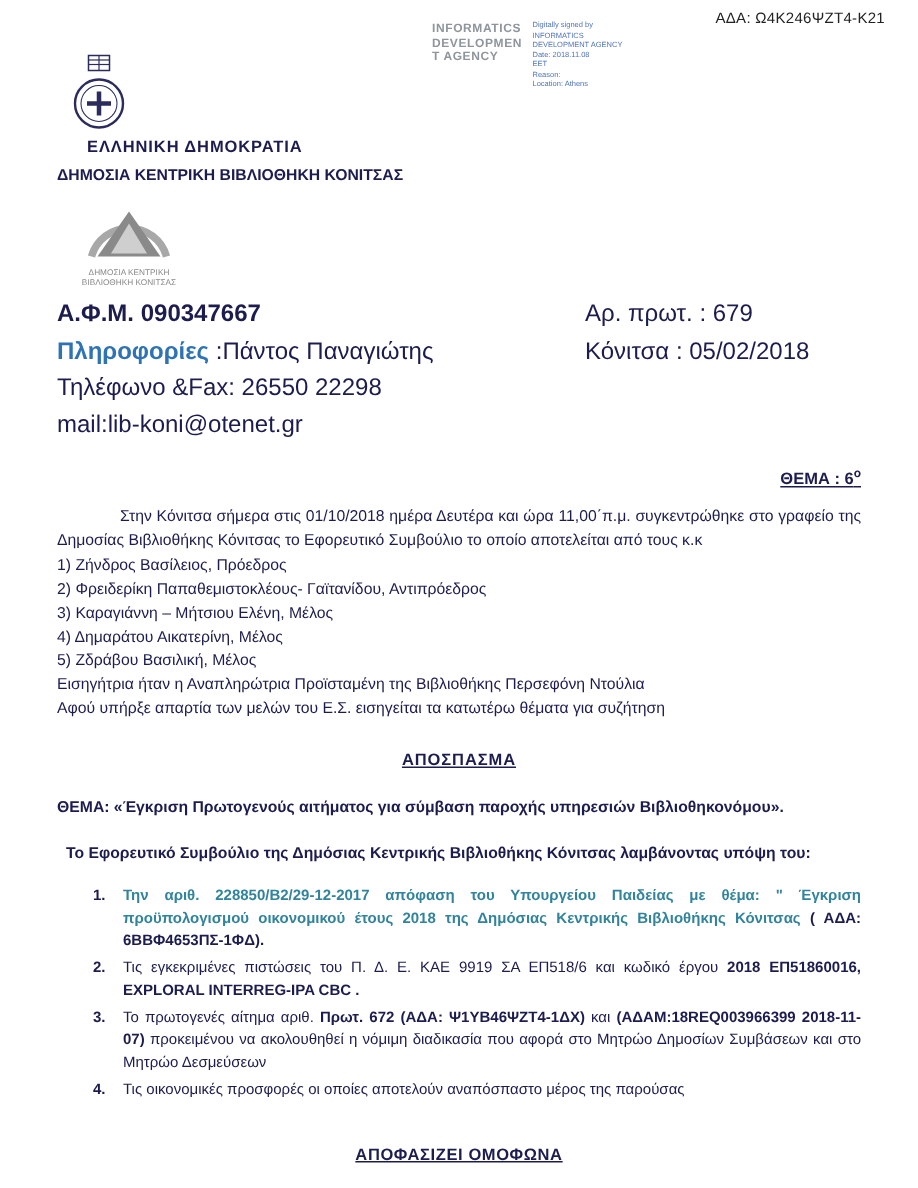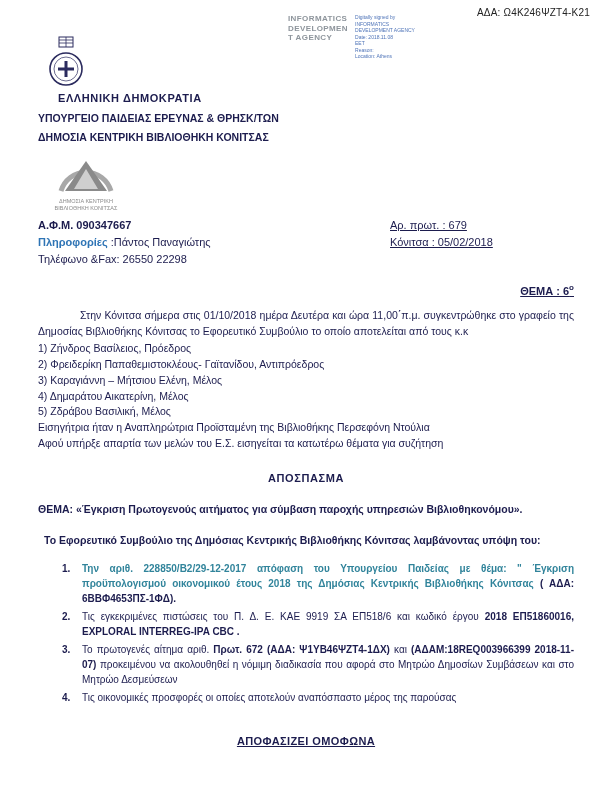--- a/index.html
+++ b/index.html
@@ -18,37 +18,37 @@
 
   .header { margin-top:86px; }
   .republic { margin-left:20px; font-weight:bold; font-size:11px; letter-spacing:.6px; }
   .ministry { font-weight:bold; font-size:10.5px; margin-top:8px; }
   .libname  { font-weight:bold; font-size:10.5px; margin-top:7px; }
 
   .logo-block { margin-top:10px; width:96px; text-align:center; }
   .logo-caption { font-size:5.5px; color:#8a8a8a; line-height:1.25; margin-top:1px; }
 
   .contact { margin-top:5px; }
-  .crow { display:flex; font-size:11px; line-height:1.55; }
+  .crow { display:flex; font-size:16px; line-height:1.55; }
   .crow .left { width:352px; }
-  .crow .right { flex:1;text-decoration:underline; }
+  .crow .right { flex:1; }
   .bold { font-weight:bold; }
   .info-label { font-weight:bold; color:#2e74b5; }
 
   .subject { margin-top:13px; text-align:right; }
   .subject .inner { display:inline-block; font-weight:bold; font-size:11px; text-decoration:underline; }
   .subject .ord { font-size:8px; vertical-align:super; }
 
   .intro { margin-top:9px; text-align:justify; text-indent:42px; font-size:10.5px; line-height:1.5; }
 
   .members { margin-top:2px; font-size:10.5px; line-height:1.5; }
   .flowline { font-size:10.5px; line-height:1.5; }
 
   .apospasma { margin-top:16px; text-align:center; }
-  .apospasma span { font-weight:bold; font-size:11px; letter-spacing:.6px; }
+  .apospasma span { font-weight:bold; font-size:11px; text-decoration:underline; letter-spacing:.6px; }
 
   .thema2 { margin-top:16px; font-weight:bold; font-size:10.5px; line-height:1.5; }
 
   .considering { margin-top:16px; font-weight:bold; font-size:10.5px; line-height:1.5; text-indent:6px; }
 
   .items { margin-top:12px; padding-left:24px; }
   .citem { display:flex; font-size:10px; line-height:1.5; margin-bottom:3px; }
   .citem .num { width:20px; font-weight:bold; flex:none; }
   .citem .body { flex:1; text-align:justify; }
   .seg-blue { color:#31849b; font-weight:bold; }
@@ -89,21 +89,20 @@
       <line x1="20" y1="1" x2="20" y2="11" stroke="#2b2b5e" stroke-width="0.8"></line>
       <circle cx="20" cy="33" r="16" fill="none" stroke="#2b2b5e" stroke-width="1.6"></circle>
       <circle cx="20" cy="33" r="12" fill="none" stroke="#2b2b5e" stroke-width="0.7"></circle>
       <rect x="18.5" y="25" width="3" height="16" fill="#2b2b5e"></rect>
       <rect x="12" y="31.5" width="16" height="3" fill="#2b2b5e"></rect>
     </svg>
   </div>
 
   <div class="header">
     <div class="republic">ΕΛΛΗΝΙΚΗ  ΔΗΜΟΚΡΑΤΙΑ</div>
-    <div class="ministry">ΥΠΟΥΡΓΕΙΟ  ΠΑΙΔΕΙΑΣ ΕΡΕΥΝΑΣ &amp; ΘΡΗΣΚ/ΤΩΝ</div>
     <div class="libname">ΔΗΜΟΣΙΑ ΚΕΝΤΡΙΚΗ  ΒΙΒΛΙΟΘΗΚΗ ΚΟΝΙΤΣΑΣ</div>
 
     <div class="logo-block">
       <svg width="62" height="40" viewBox="0 0 62 40">
         <path d="M6 38 A 26 26 0 0 1 56 38" fill="none" stroke="#a8a8a8" stroke-width="5"></path>
         <path d="M31 8 L52 38 L10 38 Z" fill="#8a8a8a"></path>
         <path d="M31 16 L43 36 L19 36 Z" fill="#cfcfcf"></path>
       </svg>
       <div class="logo-caption">
         <div>ΔΗΜΟΣΙΑ ΚΕΝΤΡΙΚΗ</div>
@@ -119,20 +118,21 @@
     </div>
     <div class="crow">
       <div class="left"><span class="info-label">Πληροφορίες</span><span> :Πάντος Παναγιώτης</span></div>
       <div class="right">Κόνιτσα : 05/02/2018</div>
     </div>
     <div class="crow">
       <div class="left">Τηλέφωνο &amp;Fax: 26550 22298</div>
       <div class="right"></div>
     </div>
     <div class="crow">
+      <div class="left">mail:lib-koni@otenet.gr</div>
       <div class="right"></div>
     </div>
   </div>
 
   <div class="subject">
     <span class="inner"><span>ΘΕΜΑ :  6</span><span class="ord">ο</span></span>
   </div>
 
   <p class="intro">Στην Κόνιτσα σήμερα στις 01/10/2018 ημέρα Δευτέρα   και  ώρα 11,00΄π.μ. συγκεντρώθηκε στο γραφείο της Δημοσίας Βιβλιοθήκης Κόνιτσας το Εφορευτικό Συμβούλιο το οποίο αποτελείται από τους κ.κ</p>
 

